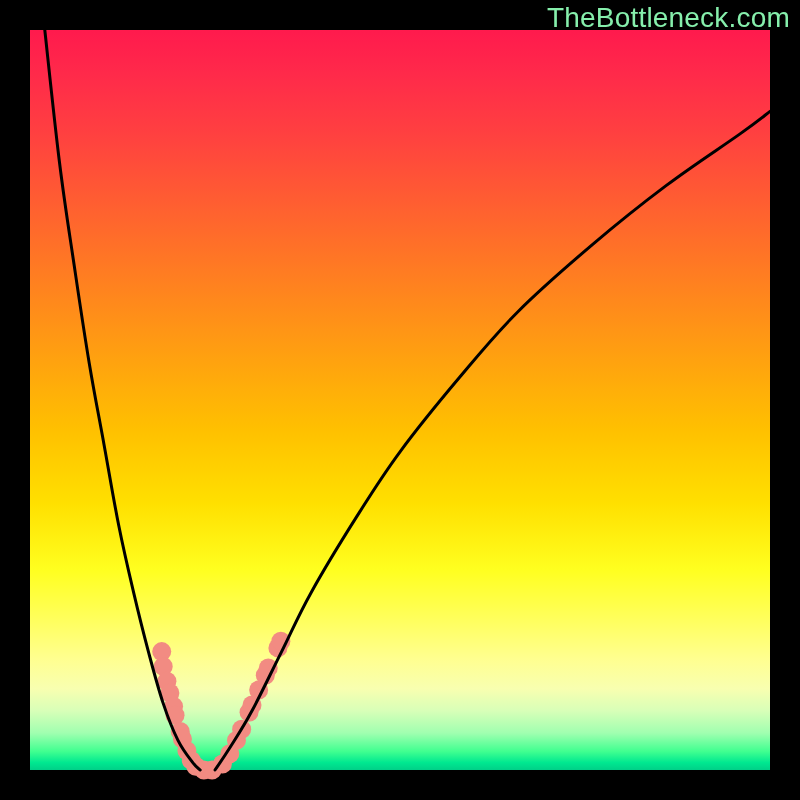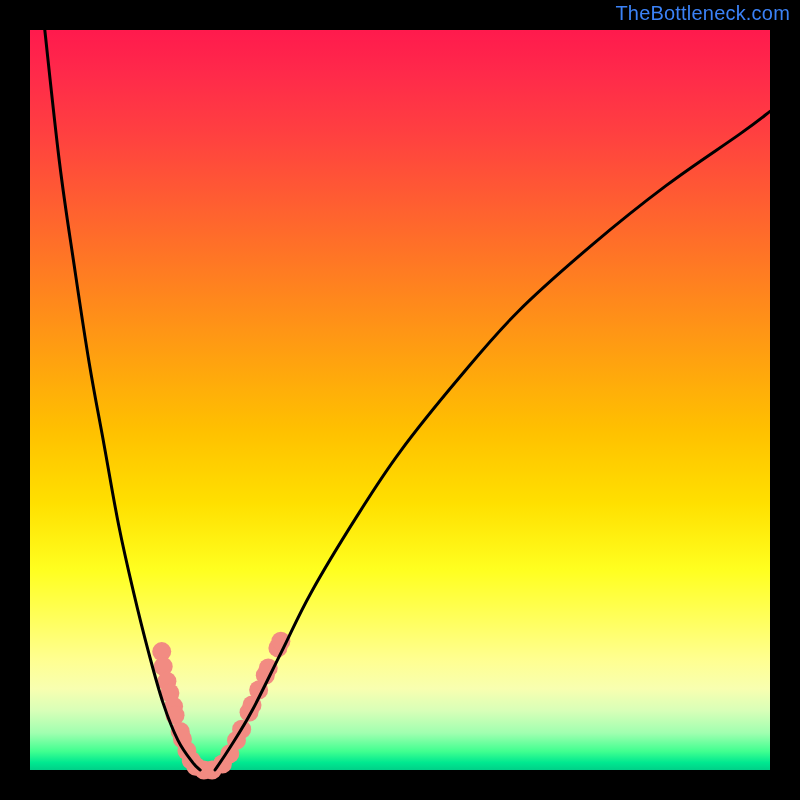--- a/index.html
+++ b/index.html
@@ -42,22 +42,22 @@
       #a0ffb0 95%,
       #40ff90 97.5%,
       #00e890 99%,
       #00d088 100%
     );
   }
   .watermark {
     position: absolute;
     top: 2px;
     right: 10px;
-    color: #3b82f6;
-    font-size: 20px;
+    color: #86efac;
+    font-size: 28px;
     font-weight: 500;
     letter-spacing: 0.2px;
     font-family: Arial, Helvetica, sans-serif;
   }
   svg.curves {
     position: absolute;
     left: 0;
     top: 0;
     width: 740px;
     height: 740px;

